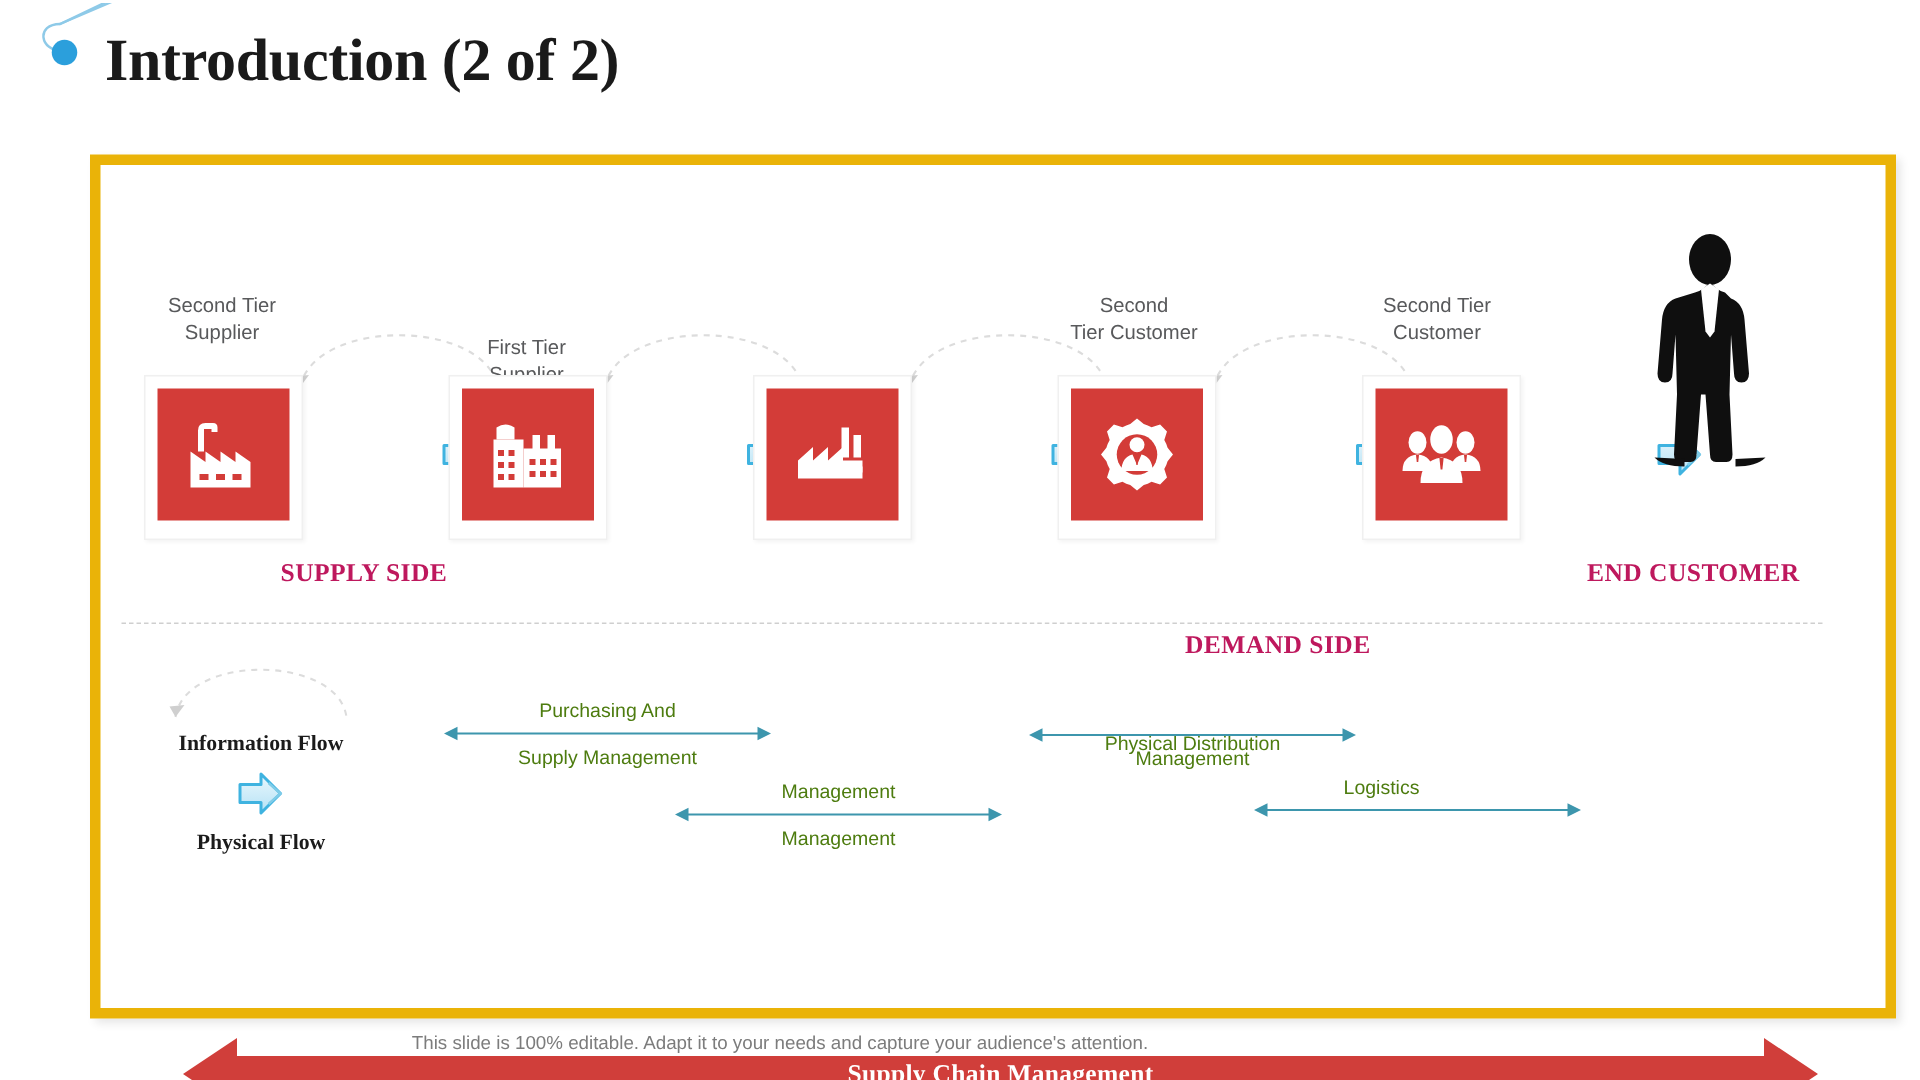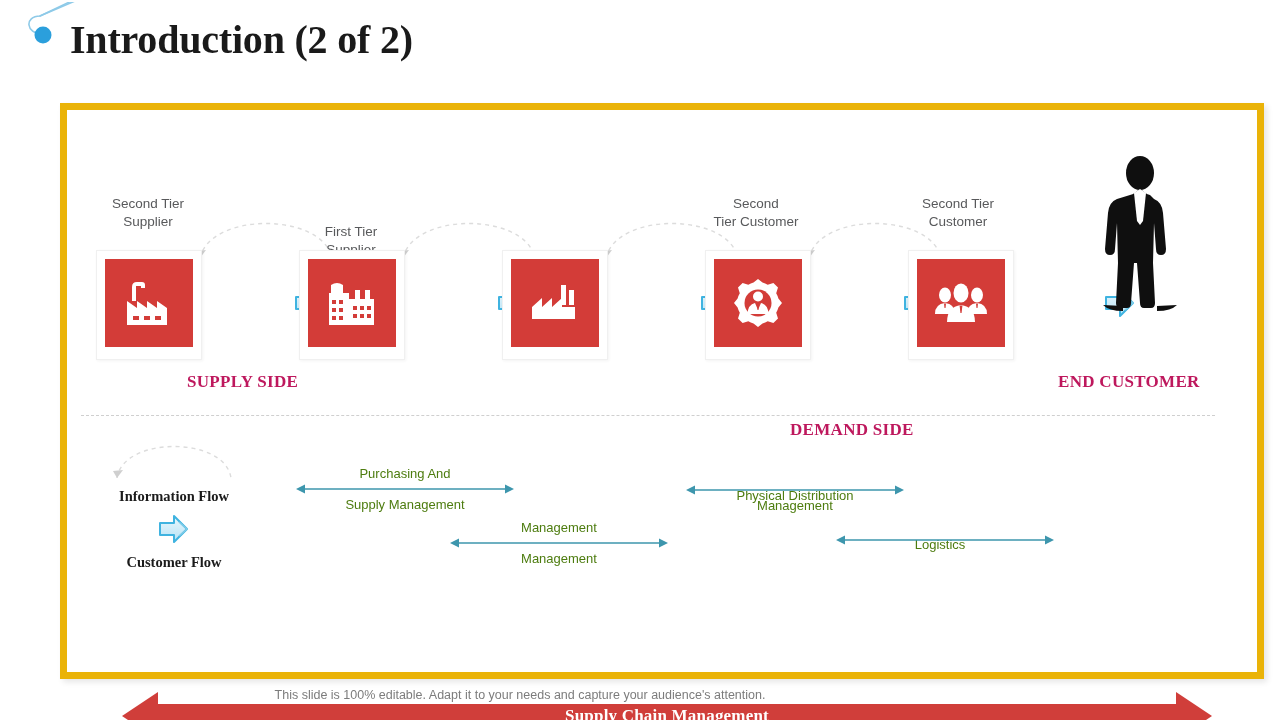--- a/index.html
+++ b/index.html
@@ -315,21 +315,21 @@
         <defs>
             <linearGradient id="gl" x1="0" y1="0" x2="0" y2="1">
           <stop offset="0" stop-color="#eaf7fd"></stop>
               <stop offset="1" stop-color="#b5e2f5"></stop>
             </linearGradient>
           </defs>
         <path d="M3 11 L17 11 L17 4 L30 17 L17 30 L17 23 L3 23 Z" fill="url(#gl)" stroke="#3fb3e0" stroke-width="2" stroke-linejoin="round"></path>
         <path d="M22 10 L30 17 L22 24" fill="none" stroke="#7fcce8" stroke-width="1.6"></path>
       </svg>
     </span>
-    <div class="legend-text" style="left:17px;top:138px;">Customer Flow</div>
+    <div class="legend-text" style="left:17px;top:138px;">Physical Flow</div>
 
     <div class="flow-label" style="left:228px;top:50px;width:220px;">Purchasing  And</div>
     <svg class="dbl-arrow" style="left:228px;top:66px;" width="220" height="14" viewBox="0 0 220 14">
       <line x1="7" y1="7" x2="213" y2="7" stroke="#3d96ad" stroke-width="1.3"></line>
       <path d="M1 7 l9 -4.5 l0 9 z" fill="#3d96ad"></path>
       <path d="M219 7 l-9 -4.5 l0 9 z" fill="#3d96ad"></path>
     </svg>
     <div class="flow-label" style="left:228px;top:81px;width:220px;">Supply Management</div>
 
     <div class="flow-label" style="left:382px;top:104px;width:220px;">Management</div>
@@ -341,21 +341,21 @@
     <div class="flow-label" style="left:382px;top:135px;width:220px;">Management</div>
 
     <div class="flow-label" style="left:618px;top:51px;width:220px;margin-top:21px;">Physical Distribution</div>
     <svg class="dbl-arrow" style="left:618px;top:67px;" width="220" height="14" viewBox="0 0 220 14">
       <line x1="7" y1="7" x2="213" y2="7" stroke="#3d96ad" stroke-width="1.3"></line>
       <path d="M1 7 l9 -4.5 l0 9 z" fill="#3d96ad"></path>
       <path d="M219 7 l-9 -4.5 l0 9 z" fill="#3d96ad"></path>
     </svg>
     <div class="flow-label" style="left:618px;top:82px;width:220px;">Management</div>
 
-    <div class="flow-label" style="left:763px;top:101px;width:220px;margin-top:20px;">Logistics</div>
+    <div class="flow-label" style="left:744px;top:101px;width:220px;">Logistics</div>
     <svg class="dbl-arrow" style="left:768px;top:117px;" width="220" height="14" viewBox="0 0 220 14">
       <line x1="7" y1="7" x2="213" y2="7" stroke="#3d96ad" stroke-width="1.3"></line>
       <path d="M1 7 l9 -4.5 l0 9 z" fill="#3d96ad"></path>
       <path d="M219 7 l-9 -4.5 l0 9 z" fill="#3d96ad"></path>
     </svg>
 
     <svg id="scm-banner" viewBox="0 0 1090 48" preserveAspectRatio="none">
       <path d="M0 24 L36 0 L36 12 L1054 12 L1054 0 L1090 24 L1054 48 L1054 36 L36 36 L36 48 Z" fill="#d03e3a"></path>
     </svg>
     <div id="scm-banner-text">Supply Chain Management</div>

